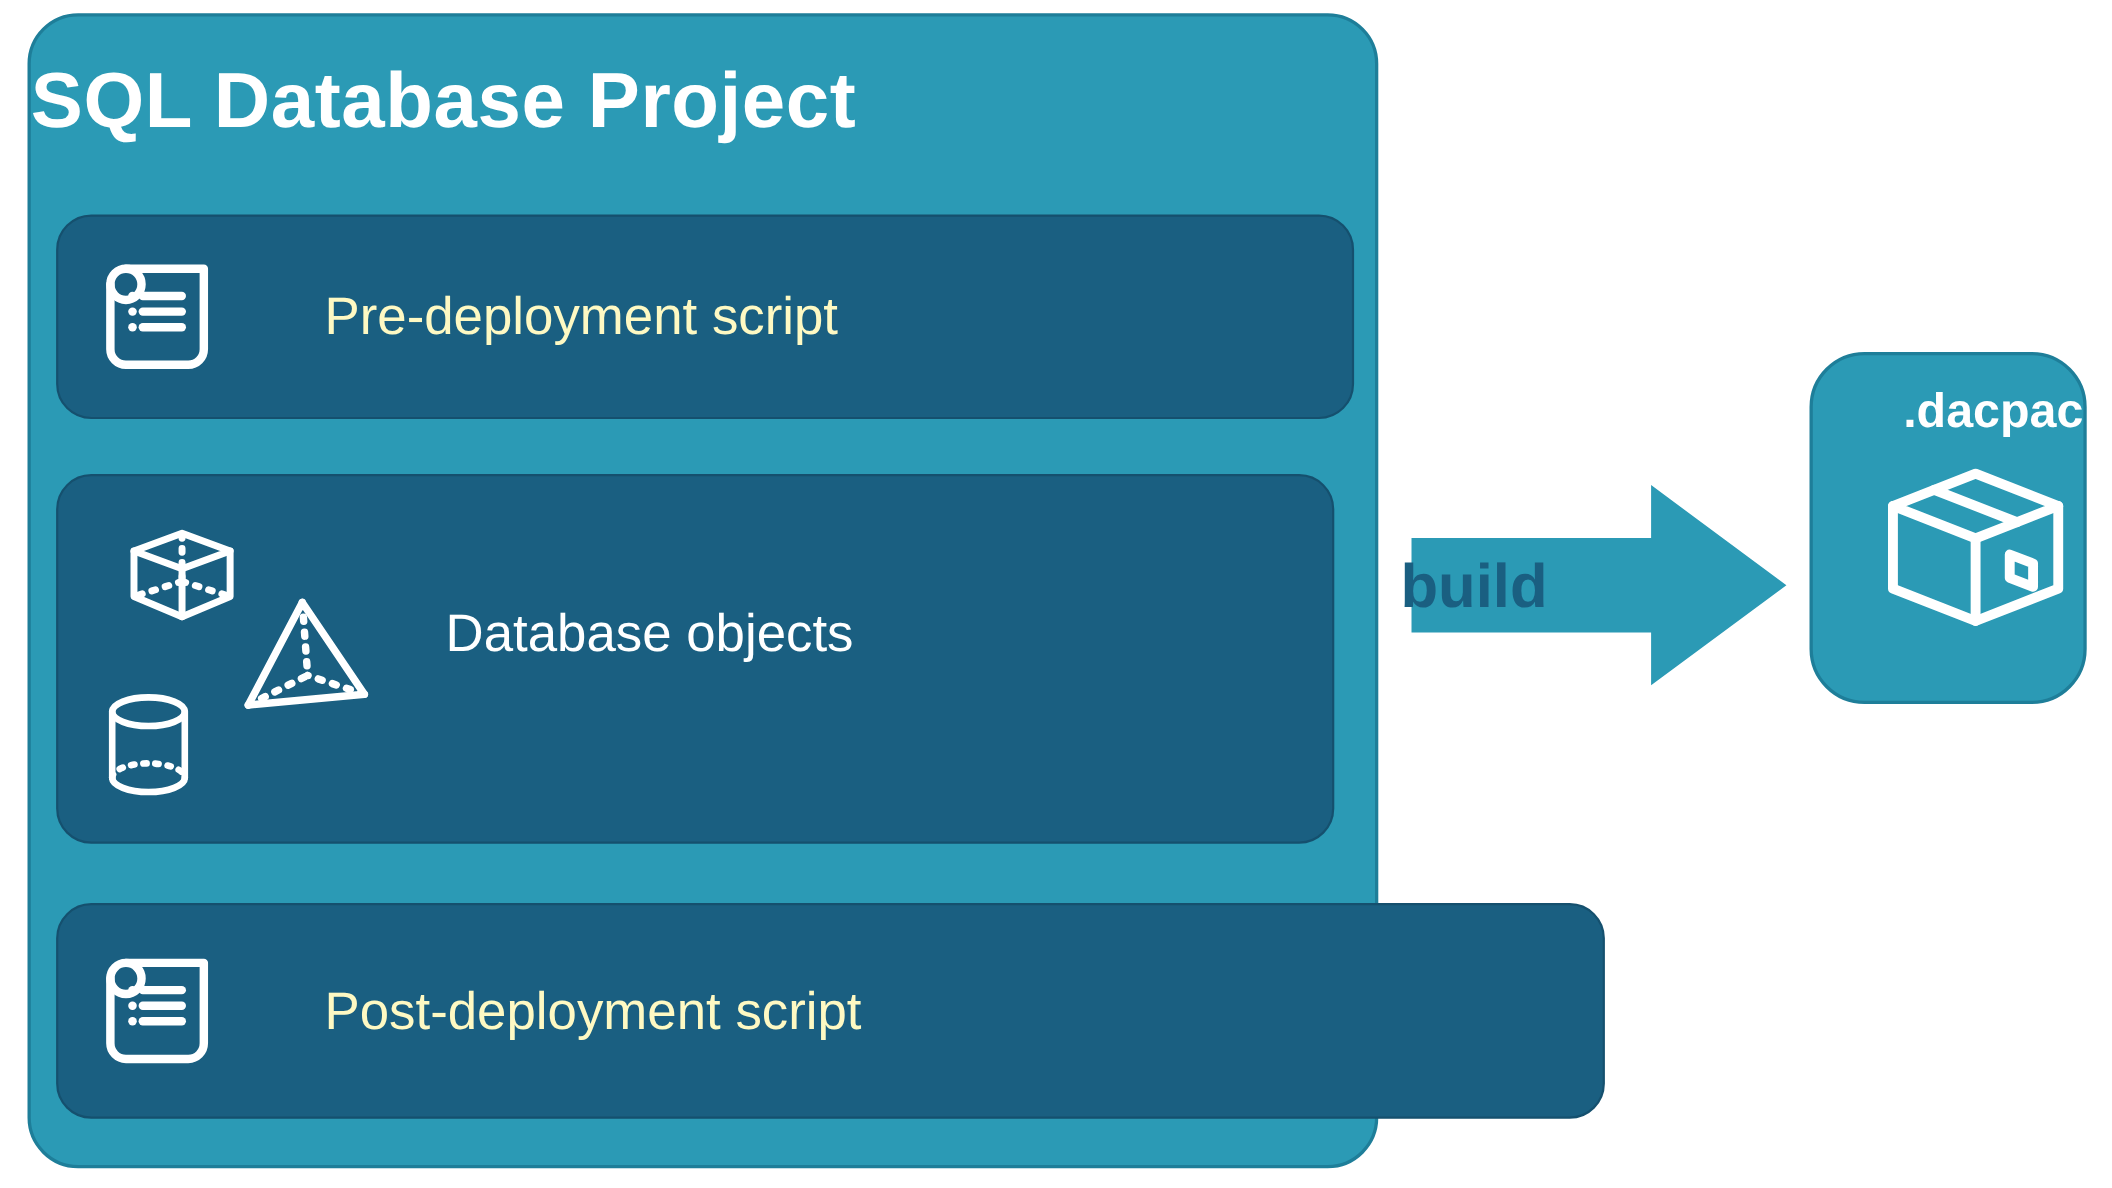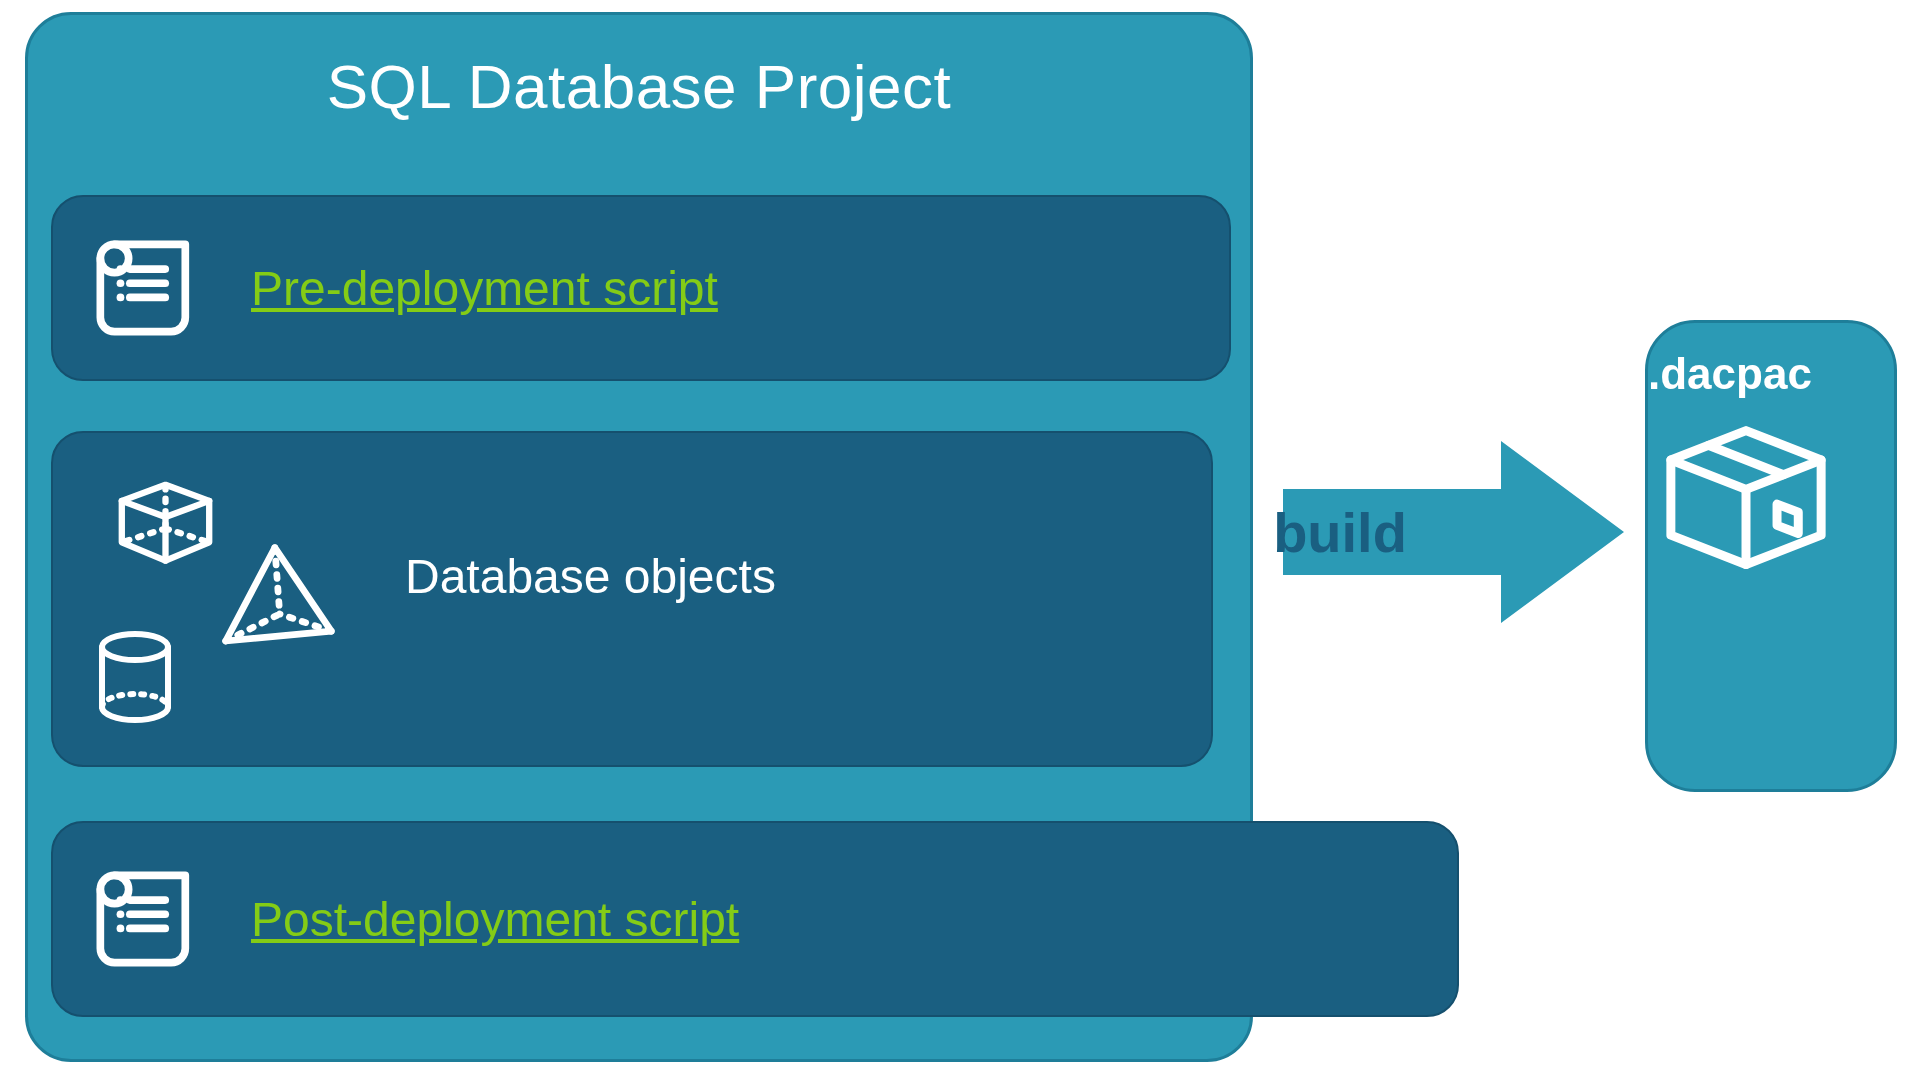--- a/index.html
+++ b/index.html
@@ -18,24 +18,24 @@
     width: 1228px; height: 1050px;
     background: #2B9AB5;
     border: 3px solid #1E7E99;
     border-radius: 46px;
     box-sizing: border-box;
   }
   .project-title {
     position: absolute;
     left: 0; top: 36px;
     width: 100%;
-    text-align: center;
+    text-align: left;
     color: #ffffff;
-    font-size: 62px;
-    font-weight: 400;
+    font-size: 71px;
+    font-weight: 700;
     letter-spacing: 0.5px;
   }
 
   
   .inner-box {
     position: absolute;
     background: #1A5F81;
     border: 2px solid #15506E;
     border-radius: 32px;
     box-sizing: border-box;
@@ -46,25 +46,24 @@
 
   .row {
     display: flex;
     align-items: center;
     height: 100%;
     padding-left: 32px;
     box-sizing: border-box;
   }
   .script-icon { width: 118px; height: 118px; flex: 0 0 auto; }
   .box-label {
-    color: #84cc16;
+    color: #fef9c3;
     font-size: 48px;
-    margin-left: 48px;
+    margin-left: 92px;
     white-space: nowrap;
-    text-decoration: underline;
   }
 
   
   .obj-icon { position: absolute; }
   .icon-cube     { left: 55px;  top: 38px;  width: 115px; height: 115px; }
   .icon-pyramid  { left: 158px; top: 100px; width: 135px; height: 135px; }
   .icon-cylinder { left: 32px;  top: 188px; width: 100px; height: 112px; }
   .obj-text {
     position: absolute;
     left: 352px; top: 112px;
@@ -89,28 +88,28 @@
     justify-content: center;
     color: #1A5F81;
     font-size: 56px;
     font-weight: 700;
   }
 
   
   .dacpac-box {
     position: absolute;
     left: 1645px; top: 320px;
-    width: 252px; height: 472px;
+    width: 252px; height: 320px;
     background: #2B9AB5;
     border: 3px solid #1E7E99;
     border-radius: 50px;
     box-sizing: border-box;
     display: flex;
     flex-direction: column;
-    align-items: flex-start;
+    align-items: flex-end;
   }
   .dacpac-label {
     margin-top: 26px;
     color: #ffffff;
     font-size: 44px;
     font-weight: 700;
   }
   .package-icon { width: 196px; height: 196px; margin-top: 12px; }
 </style>
 </head>

